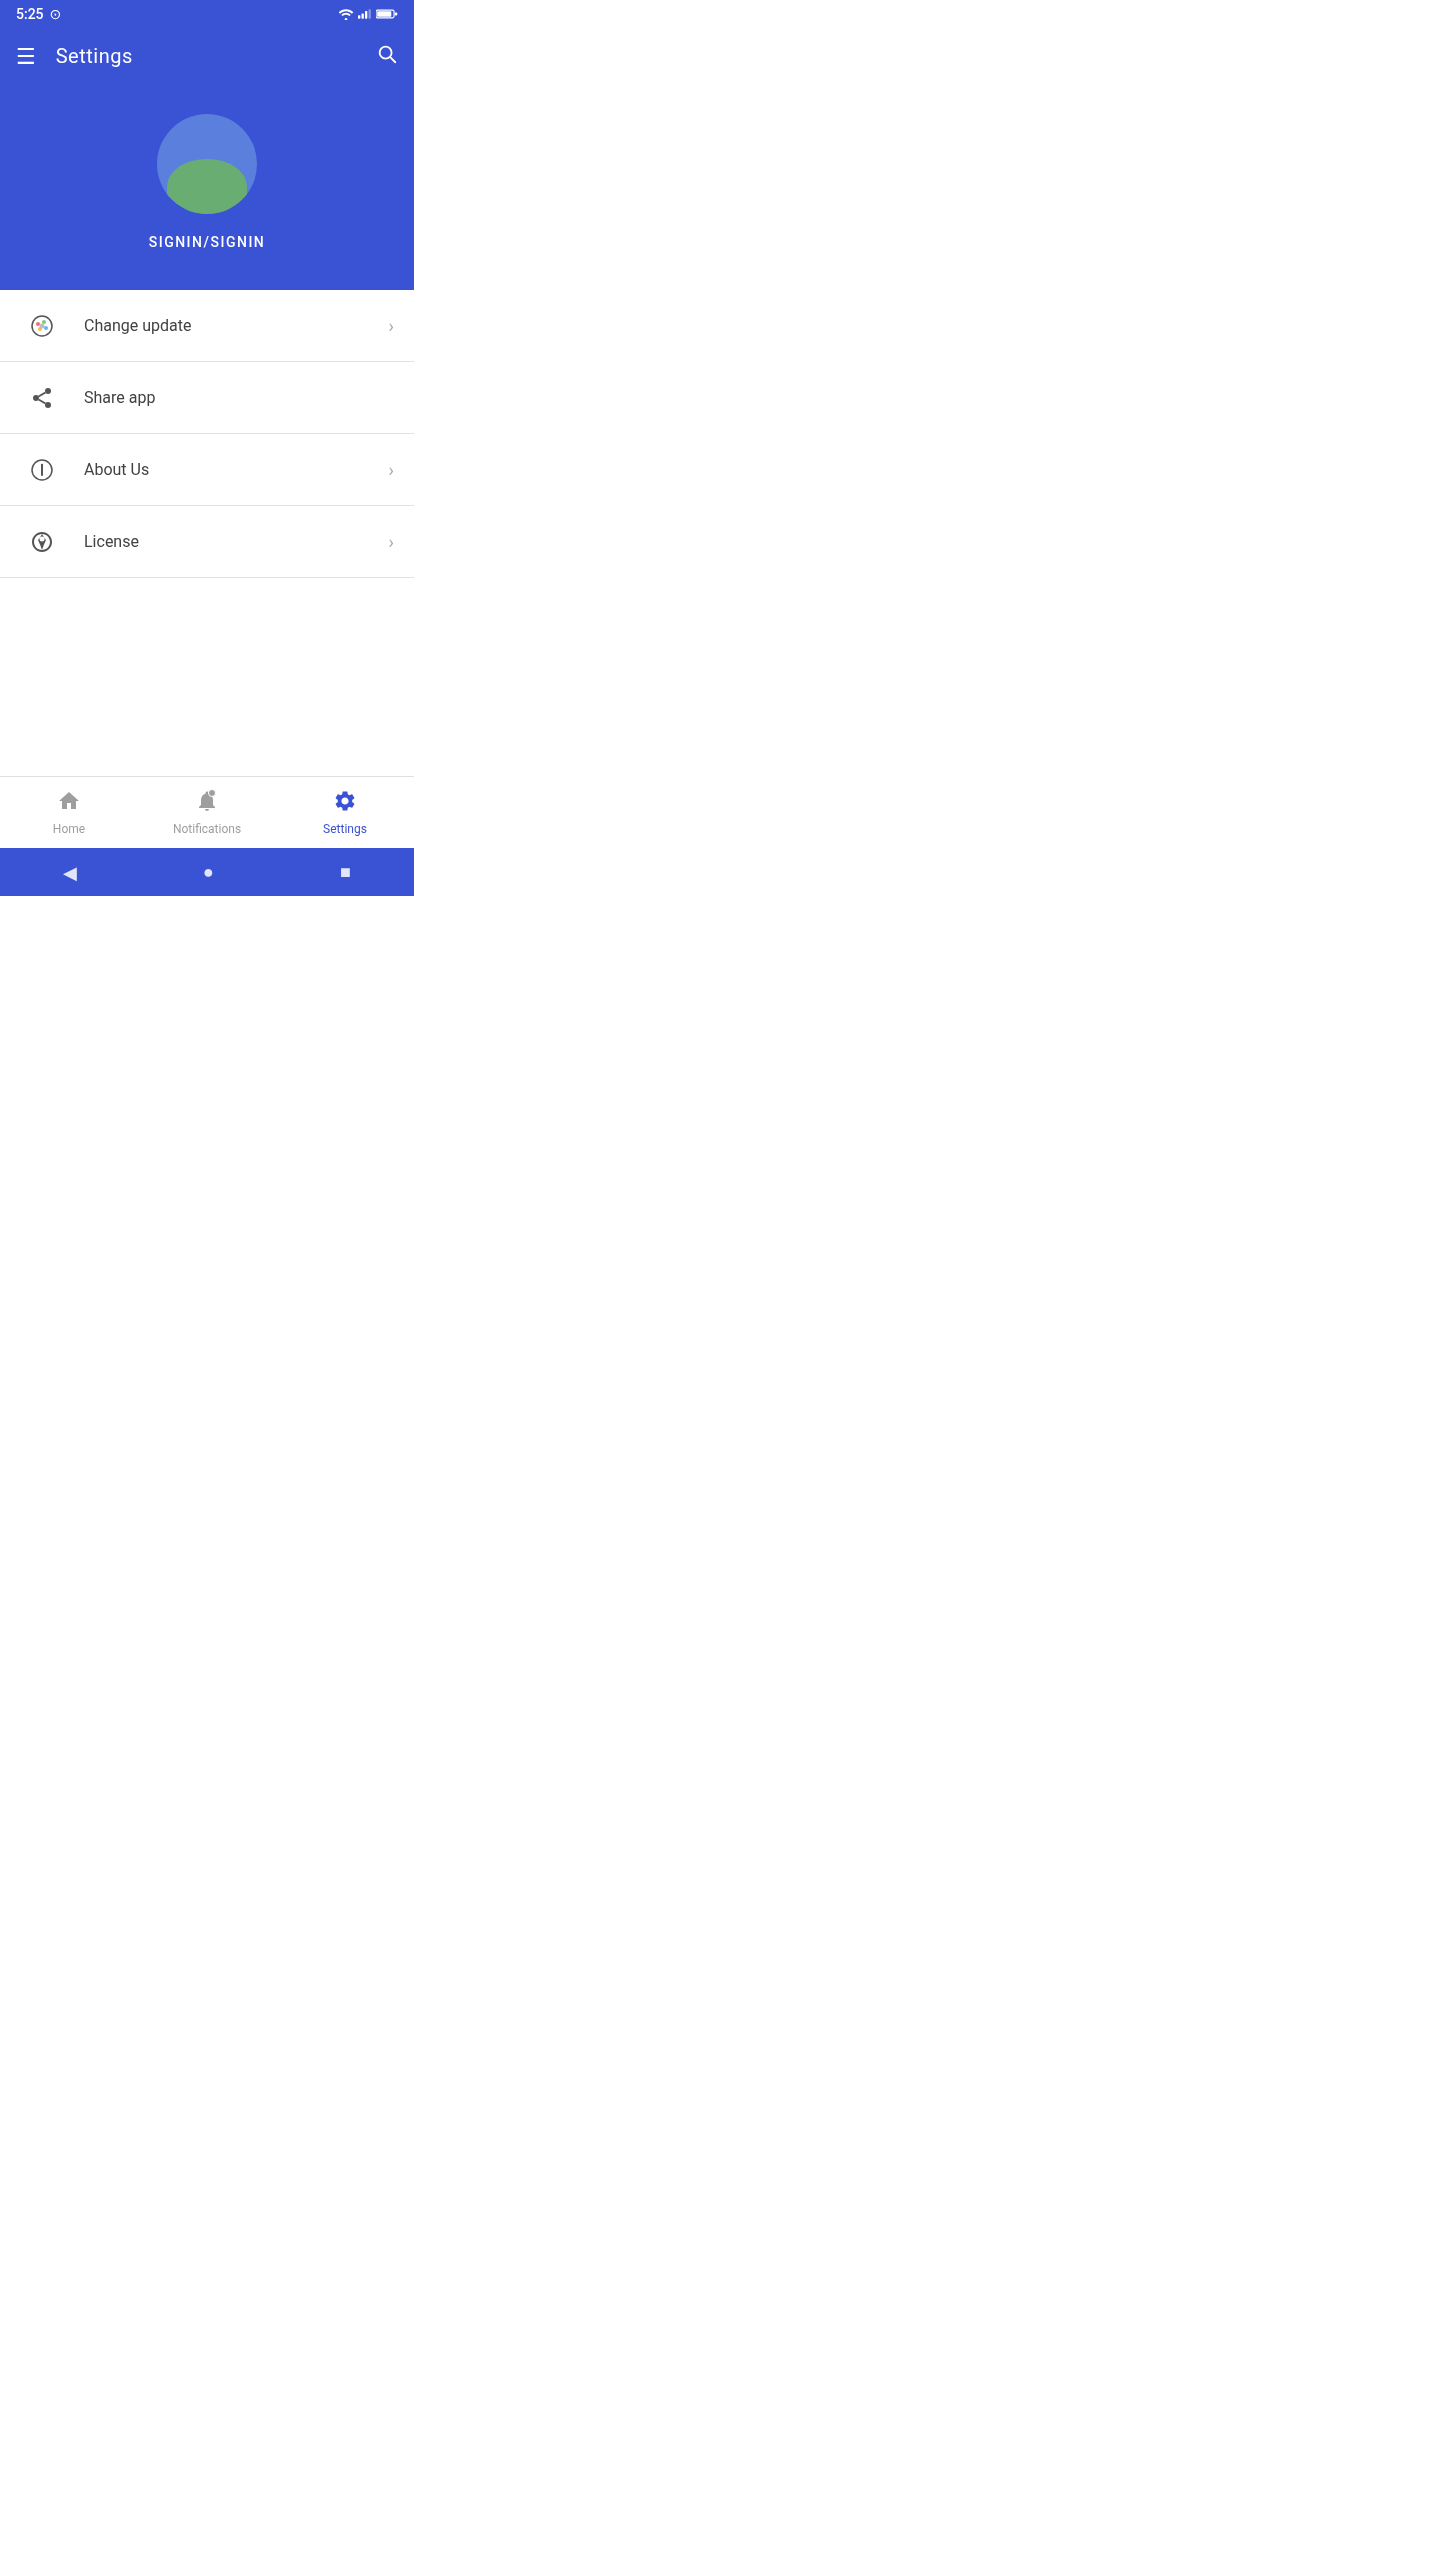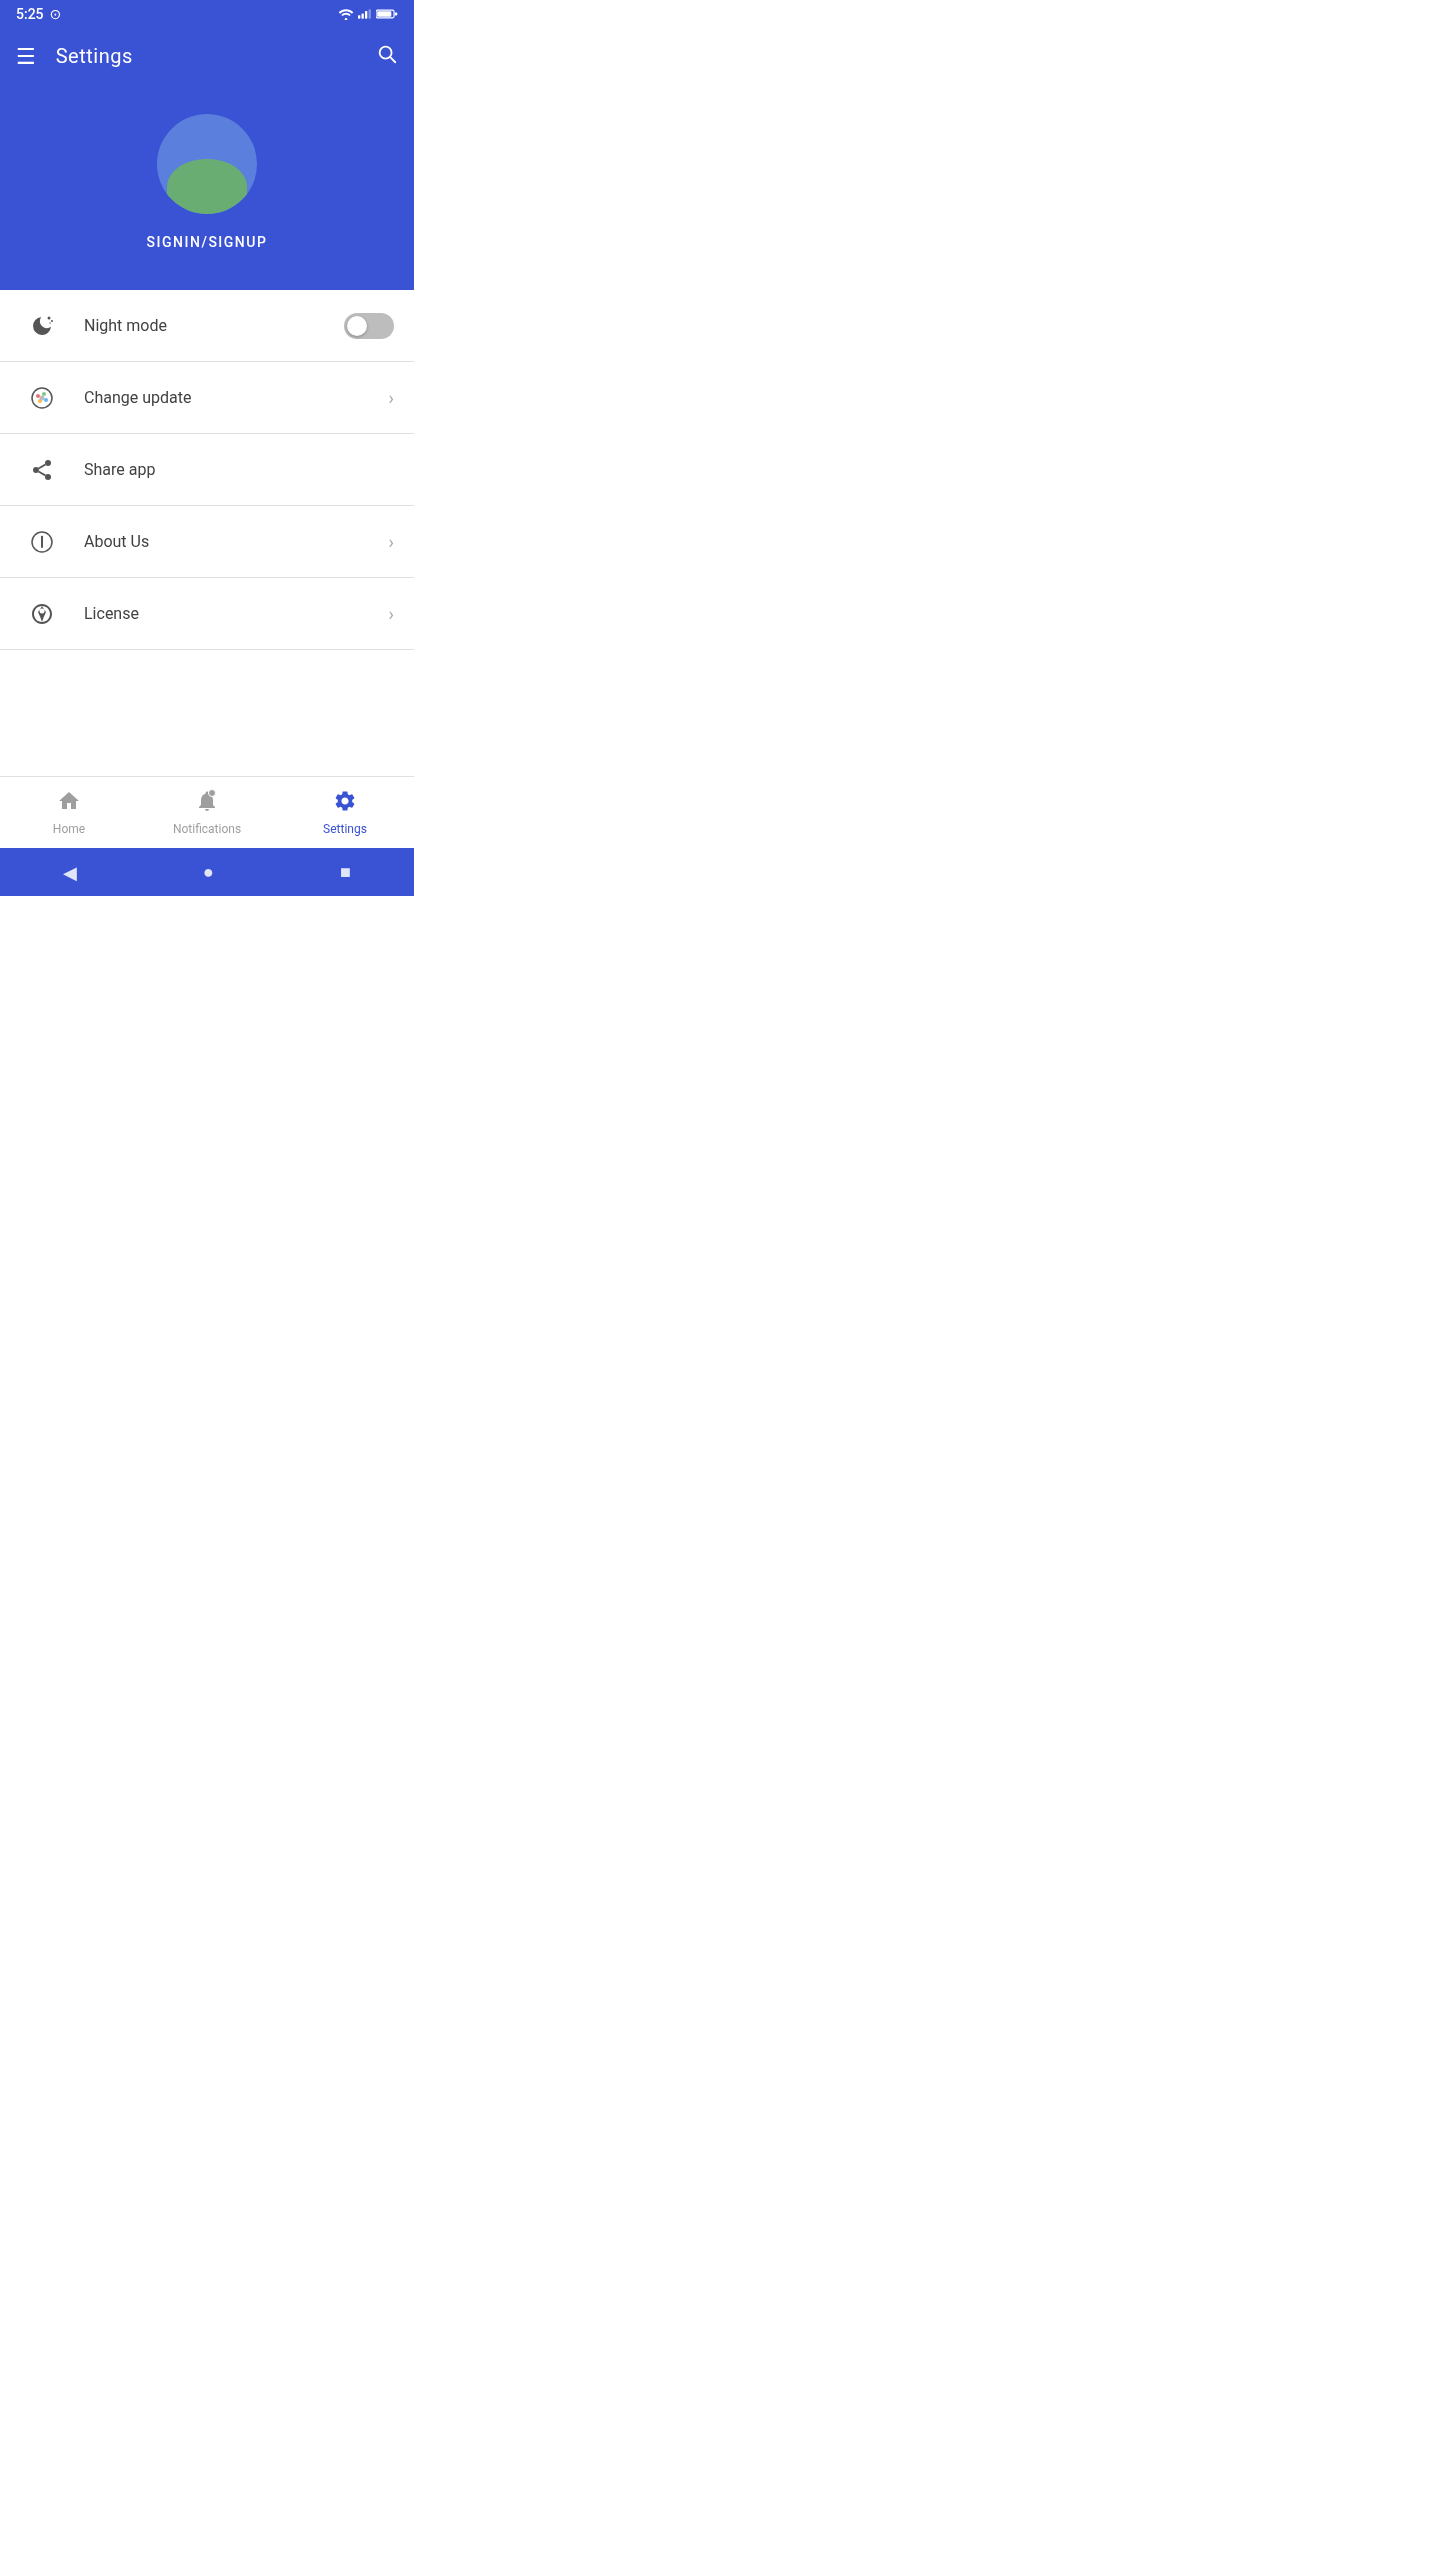--- a/index.html
+++ b/index.html
@@ -218,41 +218,25 @@
         <line x1="15.5" y1="15.5" x2="21" y2="21" stroke="white" stroke-width="2" stroke-linecap="round"></line>
       </svg>
     </span>
   </div>
 </div>
 
 <div class="header-section">
   <div class="avatar-container">
     <div class="avatar-shape"></div>
   </div>
-  <span class="signin-text">SIGNIN/SIGNUP</span>
+  <span class="signin-text">SIGNIN/SIGNIN</span>
 </div>
 
 <div class="settings-list">
 
-  <div class="settings-item">
-    <div class="item-icon">
-      <svg width="24" height="24" viewBox="0 0 24 24" fill="#555">
-        <path d="M21 12.79A9 9 0 1 1 11.21 3a7 7 0 0 0 9.79 9.79z"></path>
-        <circle cx="19" cy="4" r="1.5" fill="#555"></circle>
-        <circle cx="22" cy="7" r="1" fill="#555"></circle>
-        <circle cx="20" cy="9" r="0.7" fill="#555"></circle>
-      </svg>
-    </div>
-    <span class="item-label">Night mode</span>
-    <div class="item-action">
-      <div class="toggle off">
-        <div class="toggle-thumb"></div>
-      </div>
-    </div>
-  </div>
 
   <div class="settings-item">
     <div class="item-icon">
       <svg width="24" height="24" viewBox="0 0 24 24" fill="#555">
         <circle cx="12" cy="12" r="10" stroke="#555" stroke-width="1.5" fill="none"></circle>
         <circle cx="8" cy="10" r="2" fill="#e57373"></circle>
         <circle cx="14" cy="8" r="2" fill="#81c784"></circle>
         <circle cx="16" cy="14" r="2" fill="#64b5f6"></circle>
         <circle cx="10" cy="15" r="2" fill="#ffb74d"></circle>
         <circle cx="12" cy="12" r="2.5" fill="#bdbdbd"></circle>

